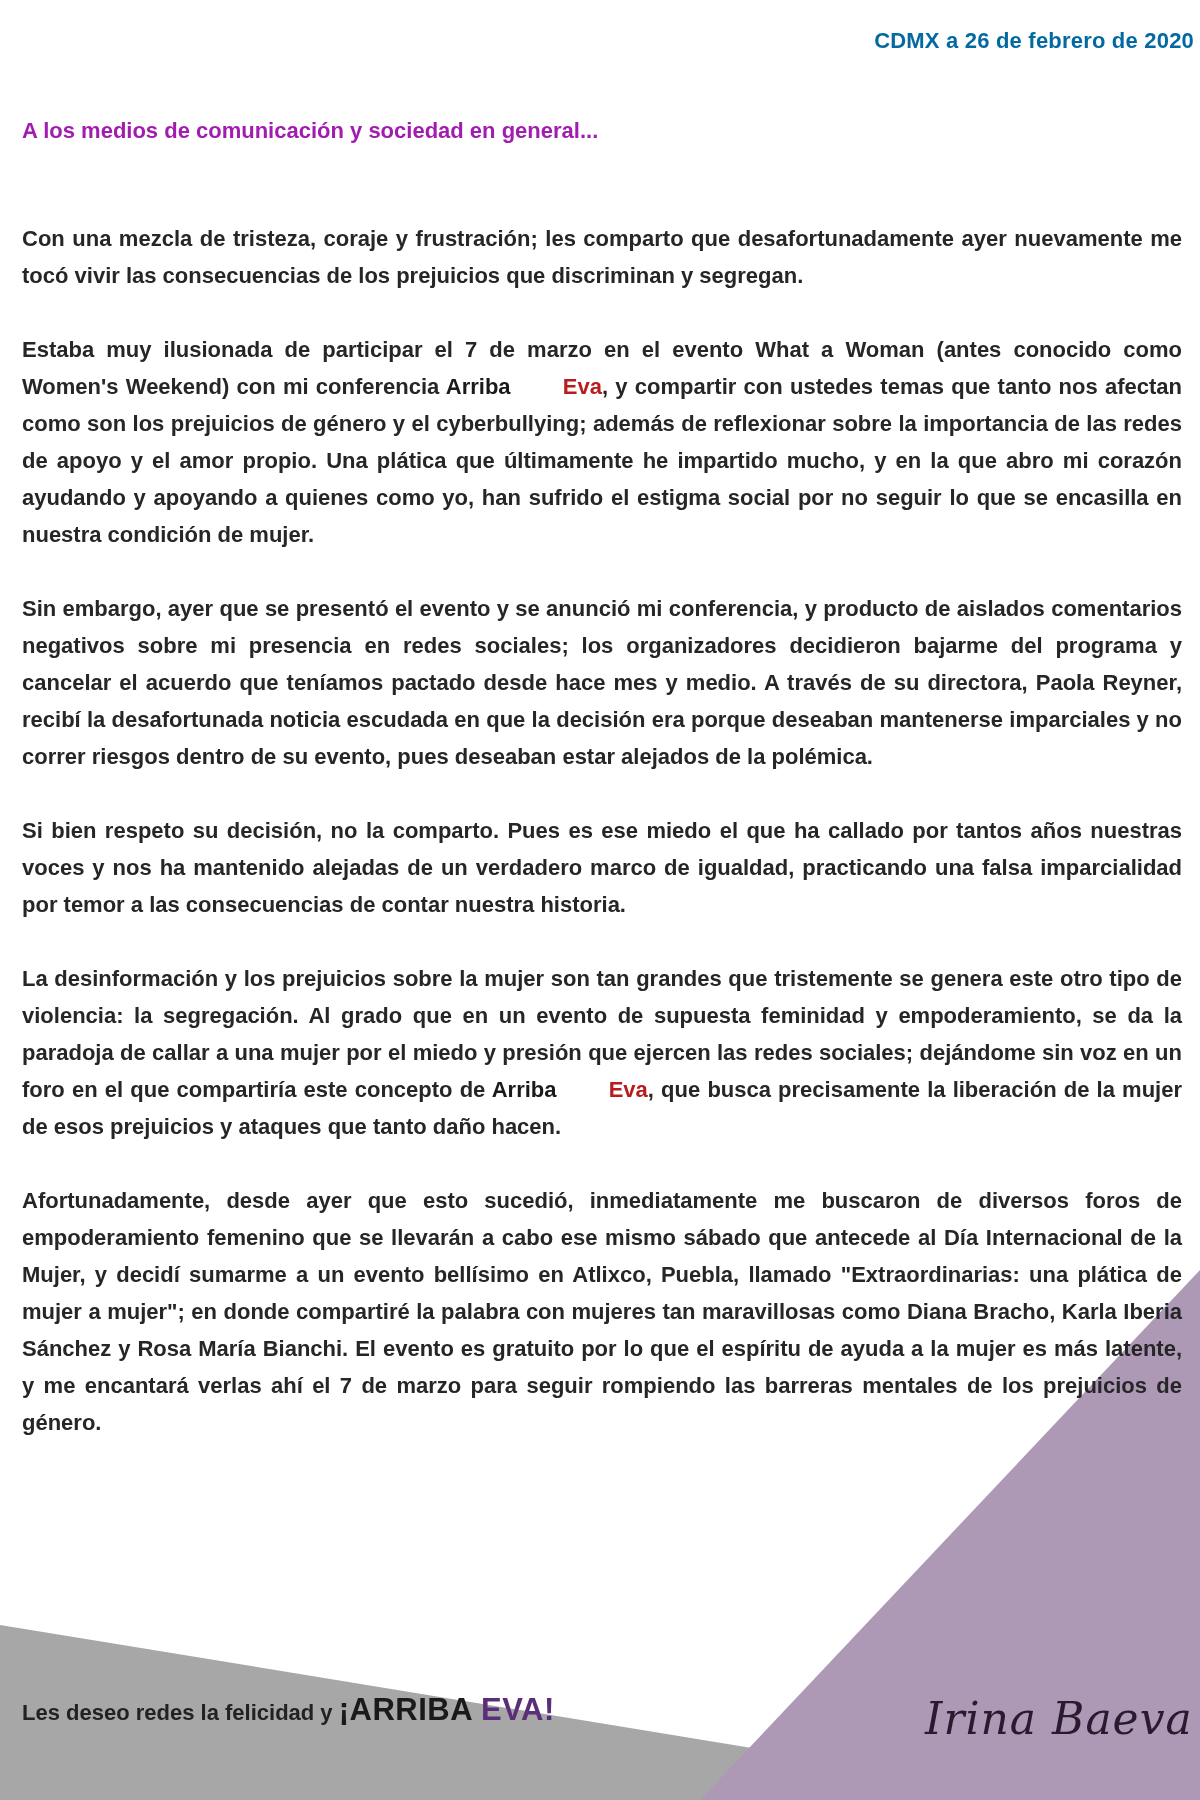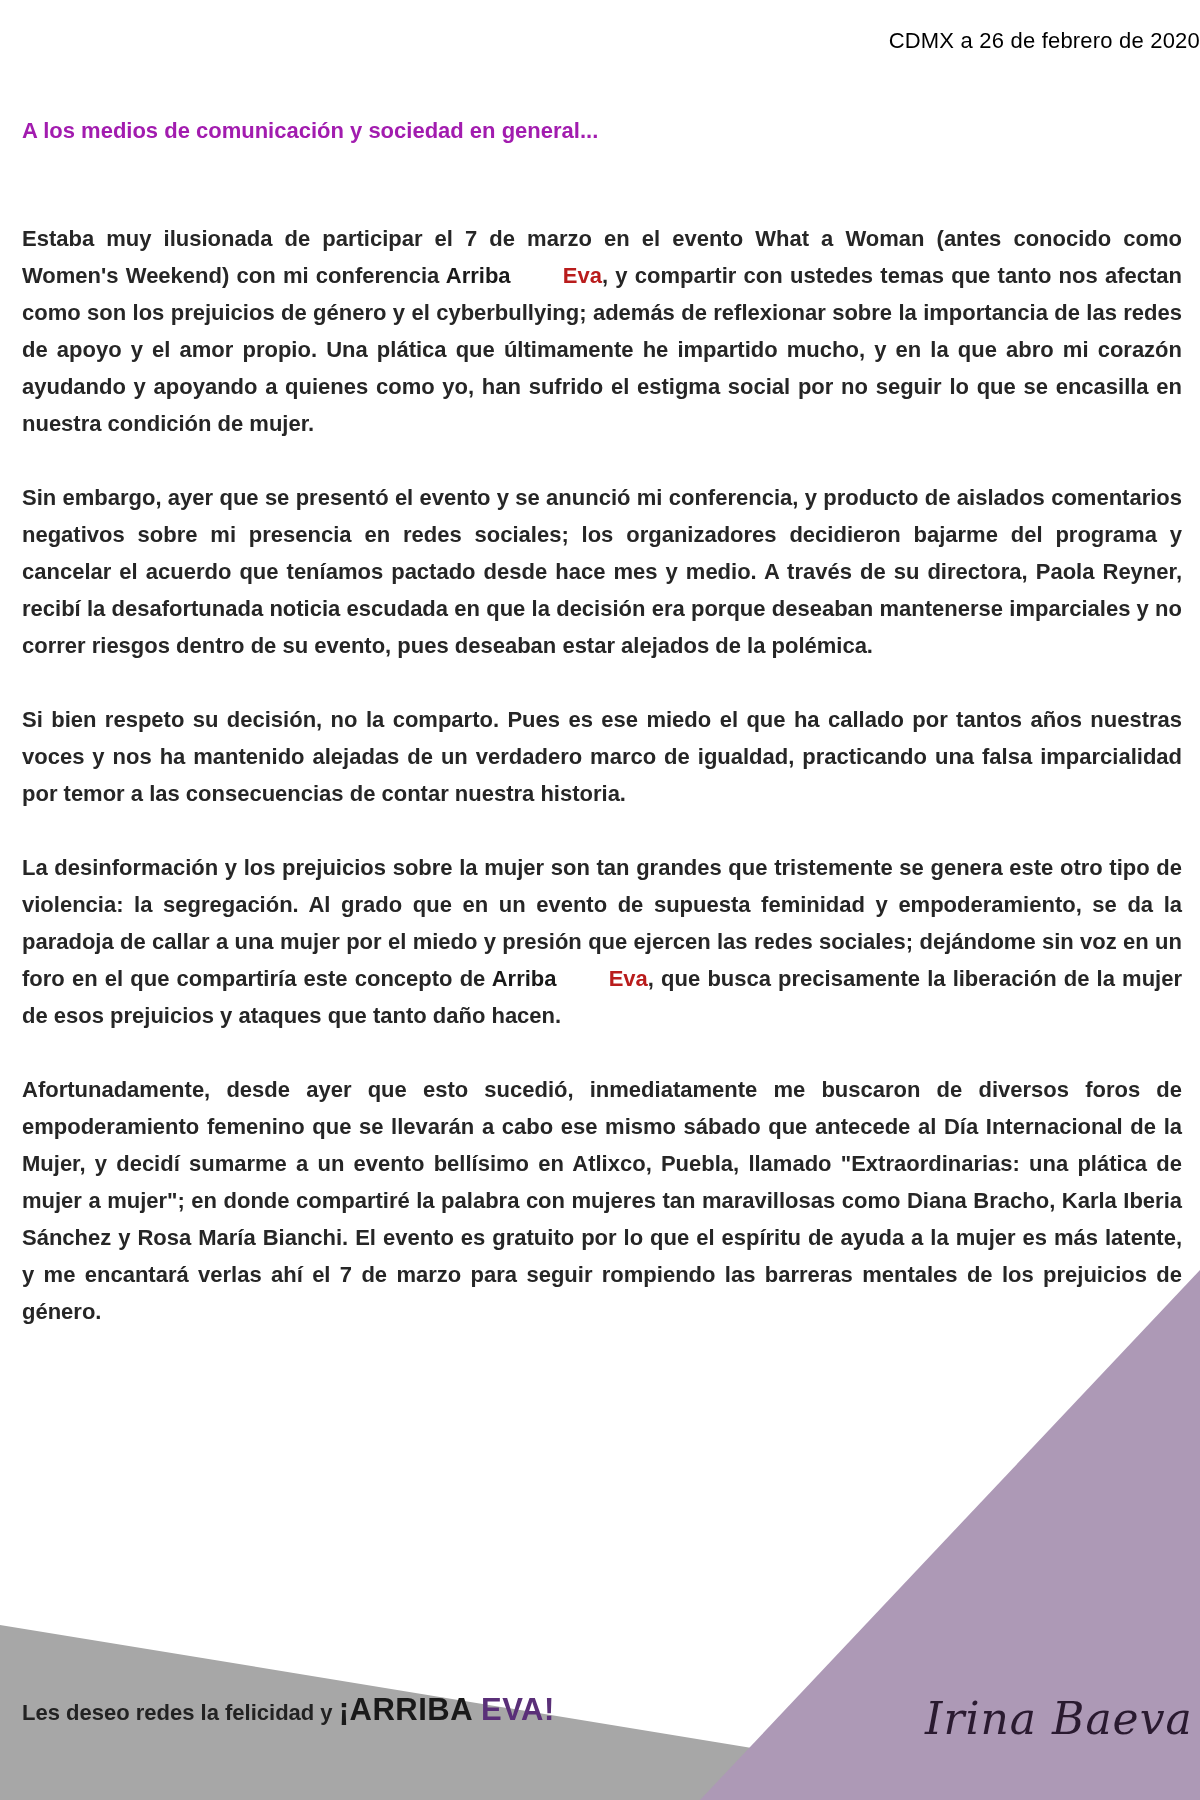--- a/index.html
+++ b/index.html
@@ -1,19 +1,19 @@
 <!DOCTYPE html>
 <html><head>
 <meta charset="utf-8">
 <style>
   html,body{margin:0;padding:0;}
   body{width:1200px;height:1800px;position:relative;overflow:hidden;background:#ffffff;
        font-family:"Liberation Sans","DejaVu Sans",sans-serif;color:#1e1e1e;}
   .shape{position:absolute;left:0;top:0;width:1200px;height:1800px;z-index:0;}
-  .date{position:absolute;top:28px;right:0;font-size:22px;font-weight:normal;color:#000000;
+  .date{position:absolute;top:28px;right:6px;font-size:22px;font-weight:bold;color:#0369a1;
         white-space:nowrap;letter-spacing:0.2px;z-index:2;}
   .salutation{position:absolute;left:22px;top:115px;font-size:22px;line-height:32px;z-index:2;font-weight:bold;color:#a21caf;}
   .body{position:absolute;left:22px;width:1160px;top:220px;z-index:2;}
   .para{font-size:22px;line-height:37px;text-align:justify;margin:0 0 37px 0;font-weight:bold;color:#262626;}
   .arriba{color:#1a1a1a;font-weight:bold;}
   .eva{color:#b91c1c;font-weight:bold;margin-left:45px;}
   .closing{position:absolute;left:22px;top:1692px;font-size:22px;font-weight:bold;z-index:2;color:#222;white-space:nowrap;}
   .closing .big{font-size:31px;letter-spacing:0.5px;}
   .closing .big .b1{color:#1a1a1a;}
   .closing .big .b2{color:#5a2f78;}
@@ -28,20 +28,21 @@
   <polygon points="1200,1270 1200,1800 700,1800" fill="#ad99b6"></polygon>
 </svg>
 
 <div class="date">CDMX a 26 de febrero de 2020</div>
 
 <div class="salutation">
   <div>A los medios de comunicación y sociedad en general...</div>
 </div>
 
 <div class="body">
+  <p class="para">Con una mezcla de tristeza, coraje y frustración; les comparto que desafortunadamente ayer nuevamente me tocó vivir las consecuencias de los prejuicios que discriminan y segregan.</p>
   <p class="para"><span>Estaba muy ilusionada de participar el 7 de marzo en el evento What a Woman (antes conocido como Women's Weekend) con mi conferencia </span><span class="arriba">Arriba</span> <span class="eva">Eva</span><span>, y compartir con ustedes temas que tanto nos afectan como son los prejuicios de género y el cyberbullying; además de reflexionar sobre la importancia de las redes de apoyo y el amor propio. Una plática que últimamente he impartido mucho, y en la que abro mi corazón ayudando y apoyando a quienes como yo, han sufrido el estigma social por no seguir lo que se encasilla en nuestra condición de mujer.</span></p>
   <p class="para">Sin embargo, ayer que se presentó el evento y se anunció mi conferencia, y producto de aislados comentarios negativos sobre mi presencia en redes sociales; los organizadores decidieron bajarme del programa y cancelar el acuerdo que teníamos pactado desde hace mes y medio. A través de su directora, Paola Reyner, recibí la desafortunada noticia escudada en que la decisión era porque deseaban mantenerse imparciales y no correr riesgos dentro de su evento, pues deseaban estar alejados de la polémica.</p>
   <p class="para">Si bien respeto su decisión, no la comparto. Pues es ese miedo el que ha callado por tantos años nuestras voces y nos ha mantenido alejadas de un verdadero marco de igualdad, practicando una falsa imparcialidad por temor a las consecuencias de contar nuestra historia.</p>
   <p class="para"><span>La desinformación y los prejuicios sobre la mujer son tan grandes que tristemente se genera este otro tipo de violencia: la segregación. Al grado que en un evento de supuesta feminidad y empoderamiento, se da la paradoja de callar a una mujer por el miedo y presión que ejercen las redes sociales; dejándome sin voz en un foro en el que compartiría este concepto de </span><span class="arriba">Arriba</span> <span class="eva">Eva</span><span>, que busca precisamente la liberación de la mujer de esos prejuicios y ataques que tanto daño hacen.</span></p>
   <p class="para">Afortunadamente, desde ayer que esto sucedió, inmediatamente me buscaron de diversos foros de empoderamiento femenino que se llevarán a cabo ese mismo sábado que antecede al Día Internacional de la Mujer, y decidí sumarme a un evento bellísimo en Atlixco, Puebla, llamado "Extraordinarias: una plática de mujer a mujer"; en donde compartiré la palabra con mujeres tan maravillosas como Diana Bracho, Karla Iberia Sánchez y Rosa María Bianchi. El evento es gratuito por lo que el espíritu de ayuda a la mujer es más latente, y me encantará verlas ahí el 7 de marzo para seguir rompiendo las barreras mentales de los prejuicios de género.</p>
 </div>
 
 <div class="closing">
   <span>Les deseo redes la felicidad y </span><span class="big"><span class="b1">¡ARRIBA</span> <span class="b2">EVA!</span></span>
 </div>

